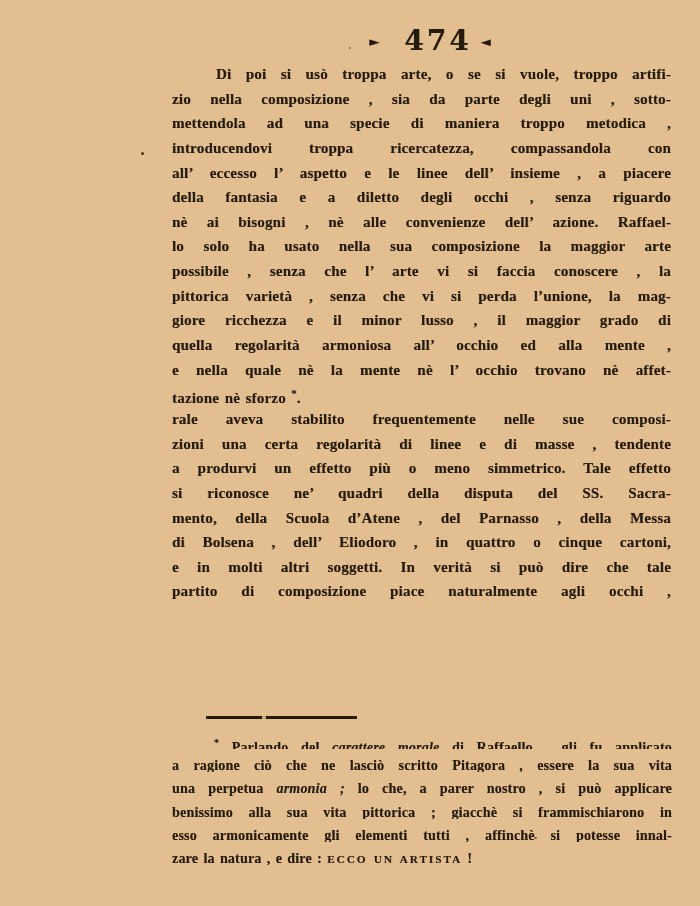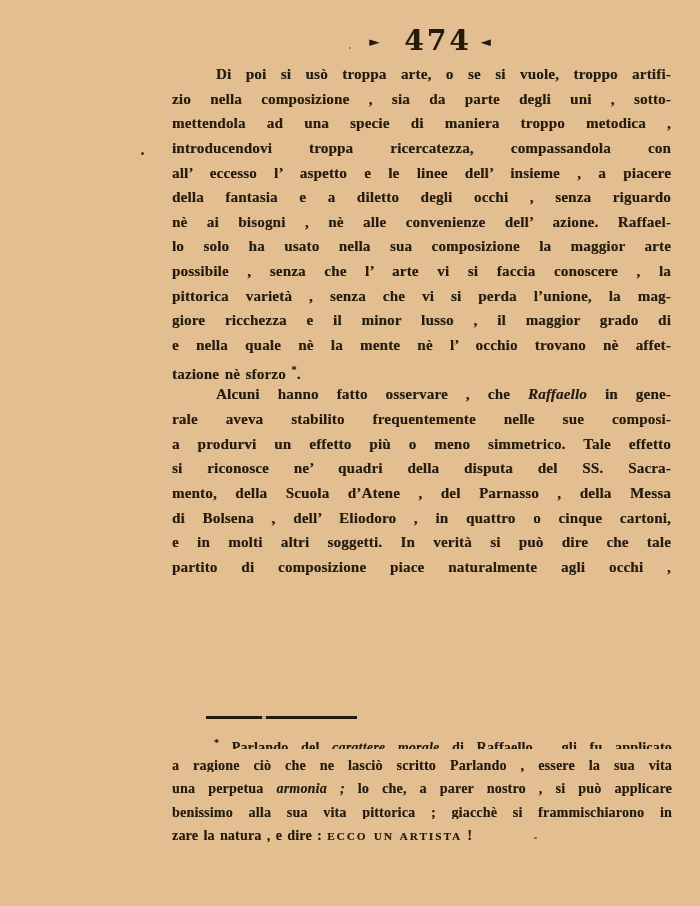--- a/index.html
+++ b/index.html
@@ -94,39 +94,41 @@
       <div class="line"><span>zio nella composizione , sia da parte degli uni , sotto-</span></div>
       <div class="line"><span>mettendola ad una specie di maniera troppo metodica ,</span></div>
       <div class="line"><span>introducendovi troppa ricercatezza, compassandola con</span></div>
       <div class="line"><span>all’ eccesso l’ aspetto e le linee dell’ insieme , a piacere</span></div>
       <div class="line"><span>della fantasia e a diletto degli occhi , senza riguardo</span></div>
       <div class="line"><span>nè ai bisogni , nè alle convenienze dell’ azione. Raffael-</span></div>
       <div class="line"><span>lo solo ha usato nella sua composizione la maggior arte</span></div>
       <div class="line"><span>possibile , senza che l’ arte vi si faccia conoscere , la</span></div>
       <div class="line"><span>pittorica varietà , senza che vi si perda l’unione, la mag-</span></div>
       <div class="line"><span>giore ricchezza e il minor lusso , il maggior grado di</span></div>
+      <div class="line"><span>quella regolarità armoniosa all’ occhio ed alla mente ,</span></div>
       <div class="line"><span>e nella quale nè la mente nè l’ occhio trovano nè affet-</span></div>
       <div class="line last"><span>tazione nè sforzo </span><span class="sup">*</span><span>.</span></div>
-      <div class="line"><span class="ind"></span><span>Alcuni hanno fatto osservare , che </span><span class="it">Raffaello</span><span> in gene-</span></div>
       <div class="line"><span>rale aveva stabilito frequentemente nelle sue composi-</span></div>
+      <div class="line"><span>zioni una certa regolarità di linee e di masse , tendente</span></div>
       <div class="line"><span>a produrvi un effetto più o meno simmetrico. Tale effetto</span></div>
       <div class="line"><span>si riconosce ne’ quadri della disputa del SS. Sacra-</span></div>
       <div class="line"><span>mento, della Scuola d’Atene , del Parnasso , della Messa</span></div>
       <div class="line"><span>di Bolsena , dell’ Eliodoro , in quattro o cinque cartoni,</span></div>
       <div class="line"><span>e in molti altri soggetti. In verità si può dire che tale</span></div>
       <div class="line"><span>partito di composizione piace naturalmente agli occhi ,</span></div>
     </main>
 
   <div class="fn-rule"></div>
 
   <section class="footnote" id="footnote-text">
       <div class="line"><span class="ind"></span><span class="sup">*</span><span> Parlando del </span><span class="it">carattere morale</span><span> di Raffaello , gli fu applicato</span></div>
-      <div class="line"><span>a ragione ciò che ne lasciò scritto Parlando , essere la sua vita</span></div>
+      <div class="line"><span>a ragione ciò che ne lasciò scritto Pitagora , essere la sua vita</span></div>
       <div class="line"><span>una perpetua </span><span class="it">armonia ;</span><span> lo che, a parer nostro , si può applicare</span></div>
       <div class="line"><span>benissimo alla sua vita pittorica ; giacchè si frammischiarono in</span></div>
+      <div class="line"><span>esso armonicamente gli elementi tutti , affinchè si potesse innal-</span></div>
       <div class="line last"><span>zare la natura , e dire : </span><span class="sc">ECCO UN ARTISTA</span><span> !</span></div>
     </section>
 
   <div class="speck speck1"></div>
   <div class="speck speck2"></div>
   <div class="speck speck3"></div>
 
 </div>
 
 </body></html>

